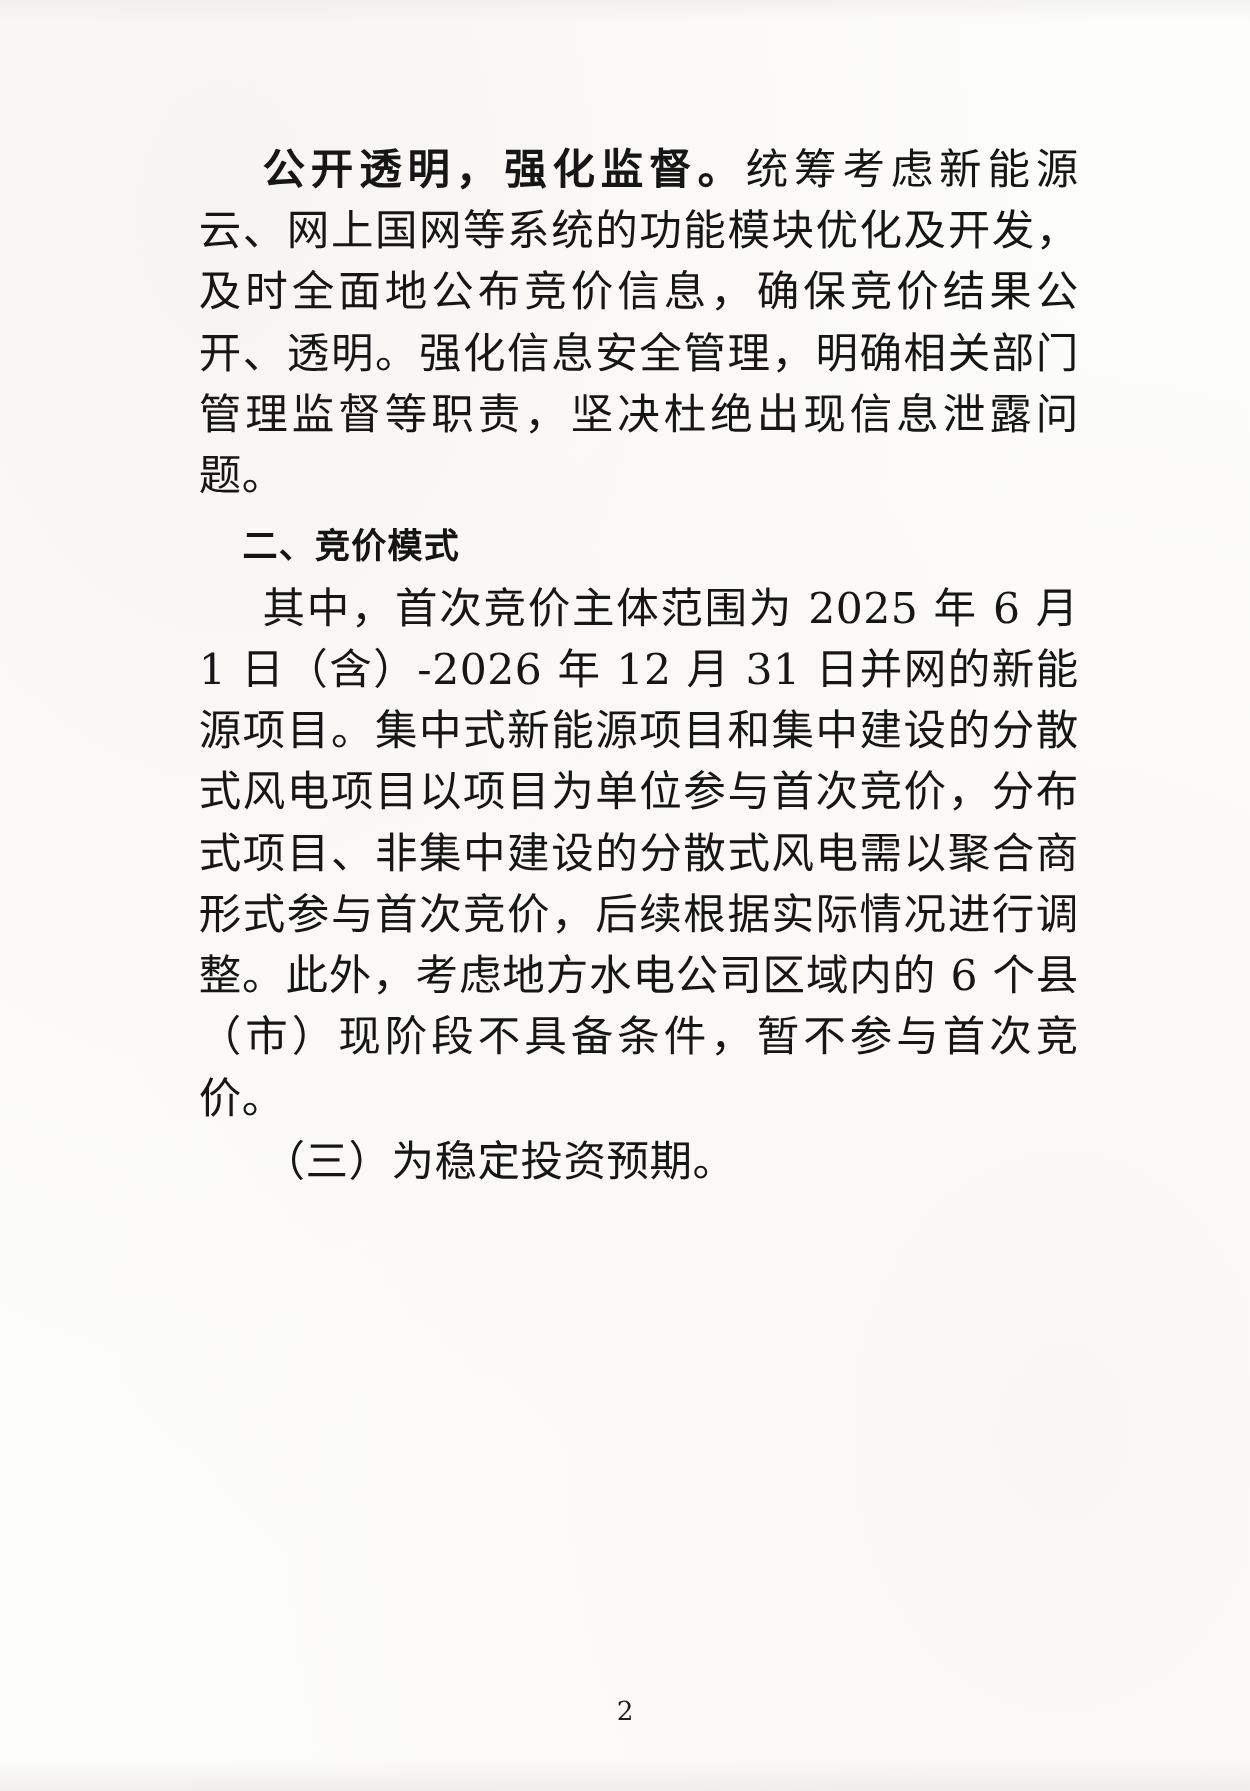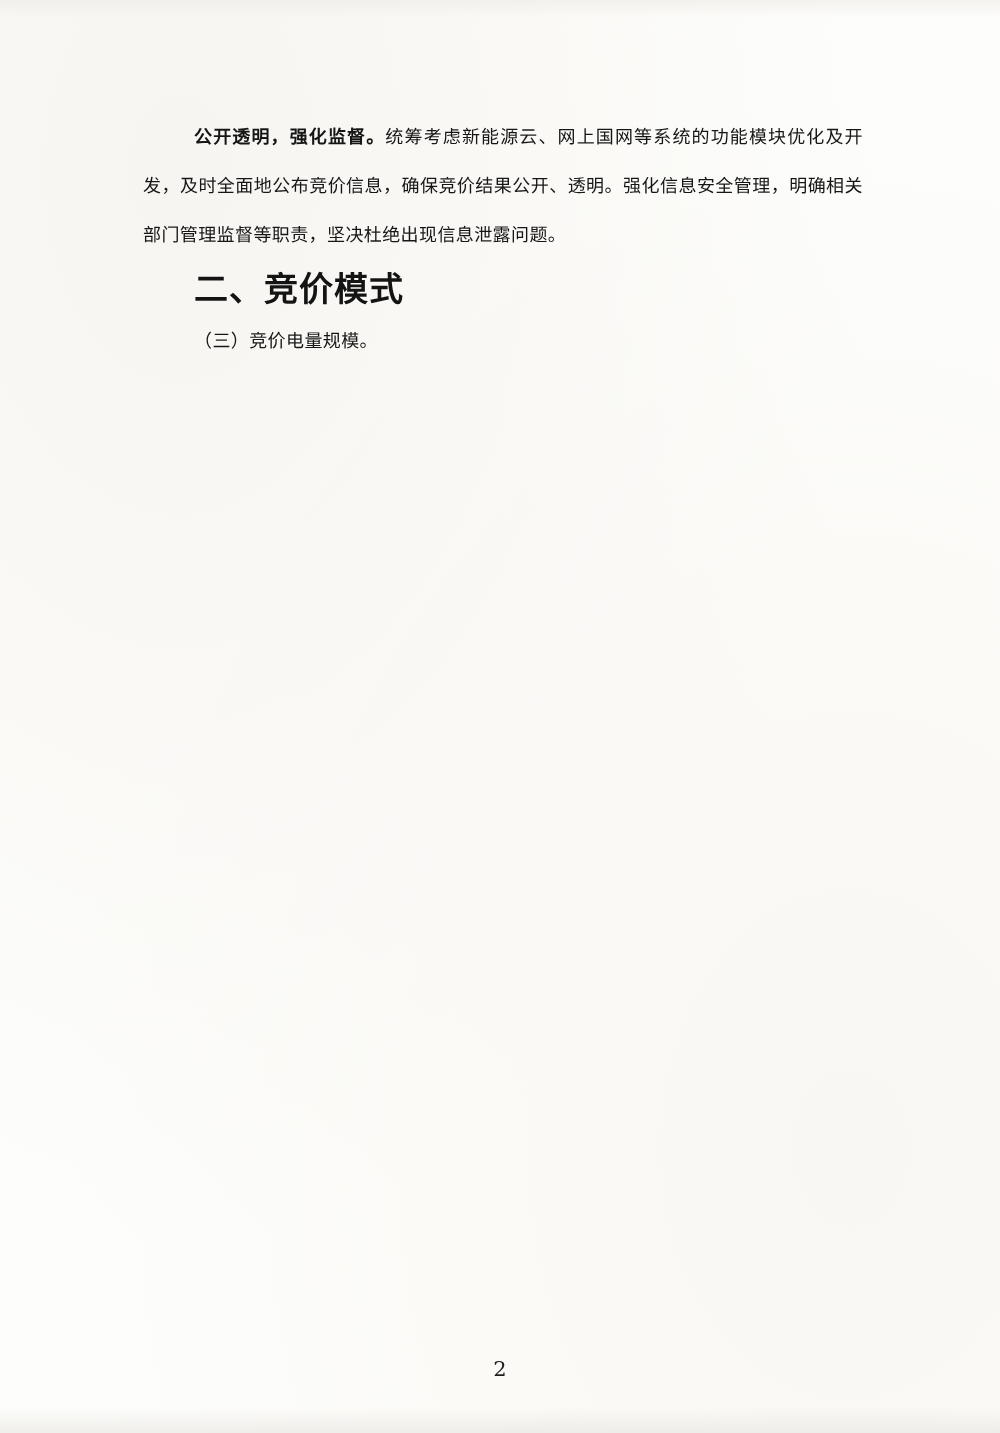--- a/index.html
+++ b/index.html
@@ -25,37 +25,37 @@
       radial-gradient(ellipse at 85% 80%, rgba(248,246,242,0.85) 0%, rgba(255,255,255,0) 65%),
       #fdfdfb;
   }
   .content {
     position: absolute;
     left: 143px;
     top: 112px;
     width: 720px;
   }
   p.para {
-    margin: 0 0 2px 0;
-    font-size: 18px;
+    margin: 0 0 2px 16px;
+    font-size: 34px;
     line-height: 49px;
     letter-spacing: 0.4px;
     text-align: justify;
     text-justify: inter-ideograph;
     color: #161616;
   }
   p.indent {
     text-indent: 51px;
   }
   .b {
     font-weight: bold;
   }
   .heading {
     margin: 6px 0 2px 0;
-    font-size: 34px;
+    font-size: 28px;
     line-height: 49px;
     font-weight: bold;
     text-indent: 51px;
     letter-spacing: 1px;
   }
   .page-number {
     position: absolute;
     top: 1357px;
     left: 0;
     width: 1000px;
@@ -93,23 +93,26 @@
   <div class="content">
 
     <p class="para indent">
       <span class="b">公开透明，强化监督。</span><span>统筹考虑新能源云、网上国网等系统的功能模块优化及开发，及时全面地公布竞价信息，确保竞价结果公开、透明。强化信息安全管理，明确相关部门管理监督等职责，坚决杜绝出现信息泄露问题。</span>
     </p>
 
     <p class="heading">二、竞价模式</p>
 
 
 
+    <p class="para indent">
+      <span>其中，首次竞价主体范围为 2025 年 6 月 1 日（含）-2026 年 12 月 31 日并网的新能源项目。集中式新能源项目和集中建设的分散式风电项目以项目为单位参与首次竞价，分布式项目、非集中建设的分散式风电需以聚合商形式参与首次竞价，后续根据实际情况进行调整。此外，考虑地方水电公司区域内的 6 个县（市）现阶段不具备条件，暂不参与首次竞价。</span>
+    </p>
 
     <p class="para indent">
-      <span>（三）竞价电量规模。</span>
+      <span>（三）为稳定投资预期。</span>
     </p>
 
 
 
   </div>
 
   <div class="page-number">2</div>
   <div class="edge-shadow"></div>
 </div>
 

